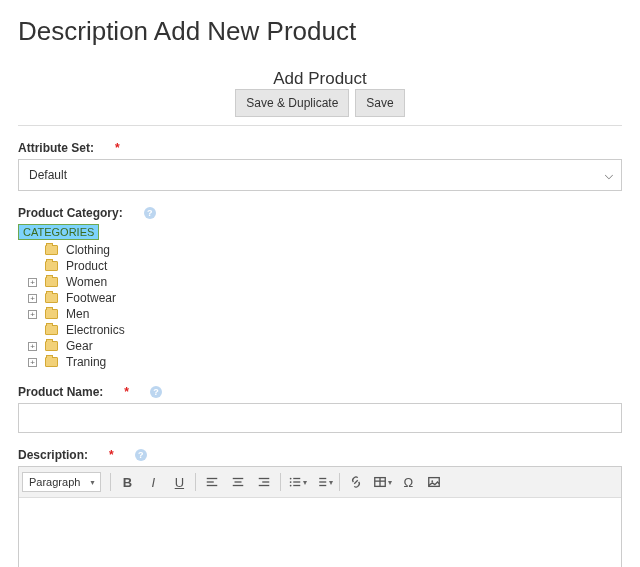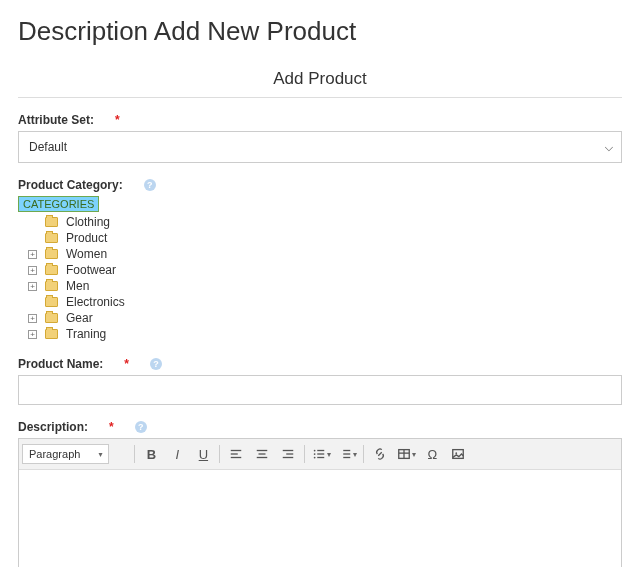--- a/index.html
+++ b/index.html
@@ -20,34 +20,38 @@
 .tree { font-size: 12px; color: #333; }
 .tree-row { display: flex; align-items: center; gap: 8px; padding: 1px 0; padding-left: 10px; }
 .plus { width: 9px; height: 9px; border: 1px solid #999; font-size: 8px; line-height: 7px; text-align: center; color: #666; display: inline-block; background: #fff; }
 .plus-empty { width: 9px; height: 9px; display: inline-block; }
 .folder { width: 13px; height: 10px; background: #f2d178; border: 1px solid #d4a935; display: inline-block; border-radius: 1px; position: relative; }
 .folder::before { content: ""; position: absolute; top: -3px; left: 0; width: 5px; height: 2px; background: #f2d178; border: 1px solid #d4a935; border-bottom: none; }
 .tree-label { font-size: 12px; color: #333; }
 .text-input { width: 100%; height: 30px; border: 1px solid #ccc; padding: 0 8px; font-size: 13px; }
 .editor { border: 1px solid #ccc; }
 .toolbar { background: #f2f2f2; border-bottom: 1px solid #ddd; display: flex; align-items: center; padding: 3px; gap: 0; }
-.tb-select { background: #fff; border: 1px solid #ccc; font-size: 11px; padding: 3px 6px; display: flex; align-items: center; gap: 18px; margin-right: 22px; cursor: pointer; }
+.tb-select { background: #fff; border: 1px solid #ccc; font-size: 11px; padding: 3px 6px; display: flex; align-items: center; gap: 10px; margin-right: 6px; cursor: pointer; }
 .tb-caret { font-size: 8px; color: #666; }
 .tb-btn { width: 26px; height: 24px; display: flex; align-items: center; justify-content: center; font-size: 13px; color: #555; cursor: pointer; border: 1px solid transparent; }
 .tb-sep { width: 1px; height: 18px; background: #ccc; margin: 0 3px; }
 .editor-body { height: 105px; background: #fff; padding: 8px; }
 svg.ico { width: 14px; height: 14px; fill: none; stroke: #555; stroke-width: 1.5; }
 </style>
 </head>
 <body>
 
 <h1 class="page-title">Description Add New Product</h1>
 
 <div class="header-row">
   <div class="subtitle">Add Product</div>
+  <div class="btn-group">
+    <button class="btn">Save &amp; Duplicate</button>
+    <button class="btn">Save</button>
+  </div>
 </div>
 
 <div class="field-row">
   <div class="field-label">
     <span>Attribute Set:</span>
     <span class="req">*</span>
   </div>
   <div class="select-wrap">
     <span class="select-val">Default</span>
     <span class="chev">⌵</span>

